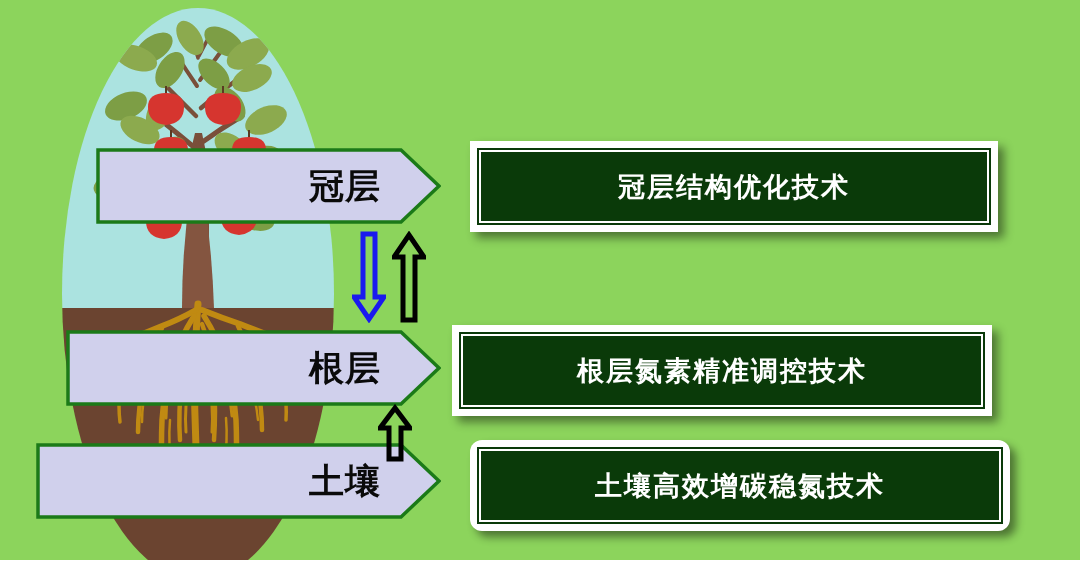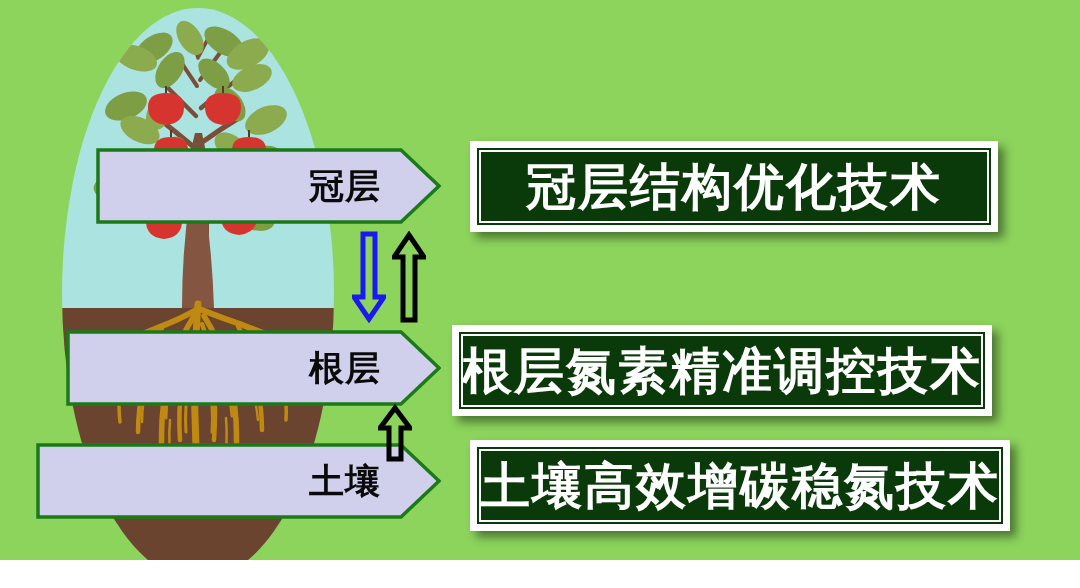--- a/index.html
+++ b/index.html
@@ -71,29 +71,29 @@
     outline: 2px solid #ffffff;
     outline-offset: -4px;
     height: 100%;
     display: flex;
     align-items: center;
     justify-content: center;
     box-sizing: border-box;
   }
   .tech-text {
     color: #ffffff;
-    font-size: 50px;
+    font-size: 27px;
     font-weight: bold;
     letter-spacing: 2px;
     white-space: nowrap;
     line-height: 1;
   }
   #box-canopy { left: 470px; top: 141px; width: 528px; height: 91px; }
   #box-root   { left: 452px; top: 325px; width: 540px; height: 91px; }
-  #box-soil   { left: 470px; top: 440px; width: 540px; height: 91px; }
+  #box-soil   { left: 470px; top: 440px; width: 540px; height: 91px; border-radius: 12px; }
 
   
   .flow-arrow { position: absolute; }
   #arrow-down-blue { left: 352px; top: 231px; width: 34px; height: 92px; }
   #arrow-up-black  { left: 392px; top: 231px; width: 34px; height: 92px; }
   #arrow-up-soil   { left: 378px; top: 404px; width: 34px; height: 58px; }
 </style>
 </head>
 <body>
 

